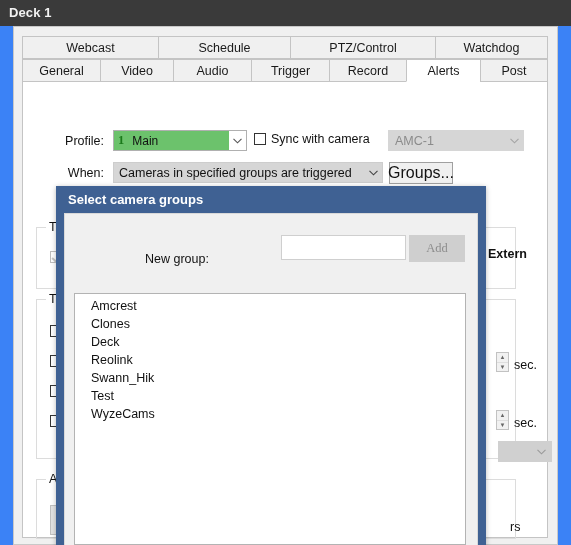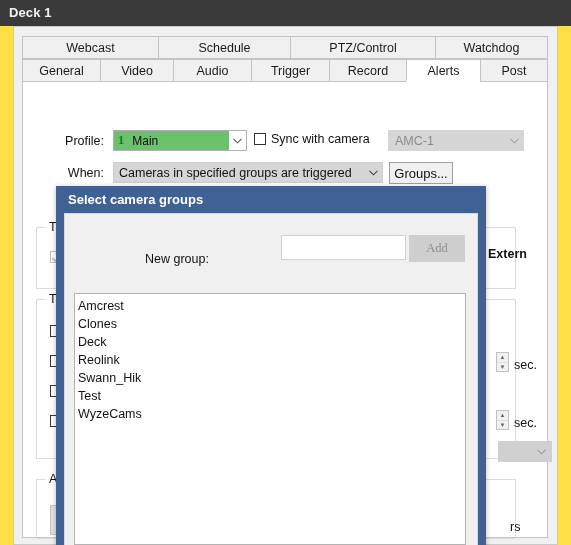--- a/index.html
+++ b/index.html
@@ -16,21 +16,21 @@
     font-size: 12px;
     color: #111;
     position: relative;
   }
 
   
   #app-window {
     position: absolute;
     left: 0; top: 0;
     width: 571px; height: 545px;
-    background: #fde047;
+    background: #3b82f6;
   }
   #window-titlebar {
     position: absolute;
     left: 0; top: 0;
     width: 571px; height: 26px;
     background: #3a3a3a;
   }
   #window-title {
     position: absolute;
     left: 9px; top: 5px;
@@ -205,21 +205,21 @@
   }
   #combo-when .combo-arrow { color: #444; }
 
   #btn-groups {
     position: absolute;
     left: 375px; top: 135px;
     width: 64px; height: 22px;
     background: #f0f0f0;
     border: 1px solid #a0a0a0;
     box-sizing: border-box;
-    font-size: 13px;
+    font-size: 16px;
     color: #111;
     display: flex; align-items: center; justify-content: center;
     cursor: default;
   }
 
   #combo-triggers {
     position: absolute;
     left: 99px; top: 161px;
     width: 270px; height: 21px;
     background: #d6d6d6;
@@ -375,21 +375,21 @@
     width: 392px; height: 252px;
     background: #ffffff;
     border: 1px solid #b3b3b3;
     box-sizing: border-box;
     overflow: hidden;
     padding: 3px 0 0 0;
   }
   .list-item {
     height: 18px;
     line-height: 18px;
-    padding-left: 3px;
+    padding-left: 16px;
     font-size: 12.5px;
     color: #111;
     cursor: default;
     white-space: nowrap;
   }
 </style>
 </head>
 <body>
 
 <div id="app-window">

